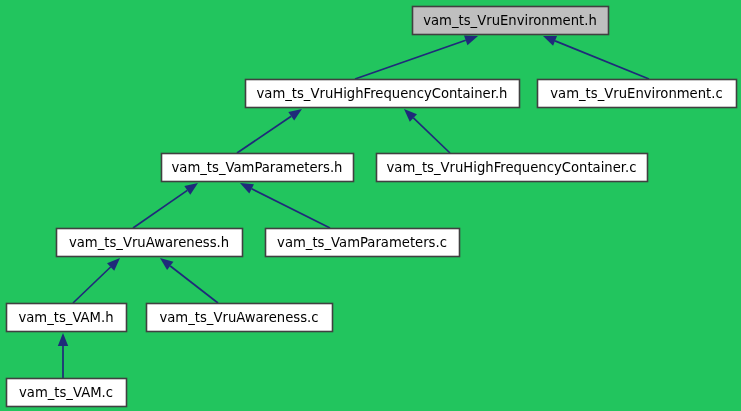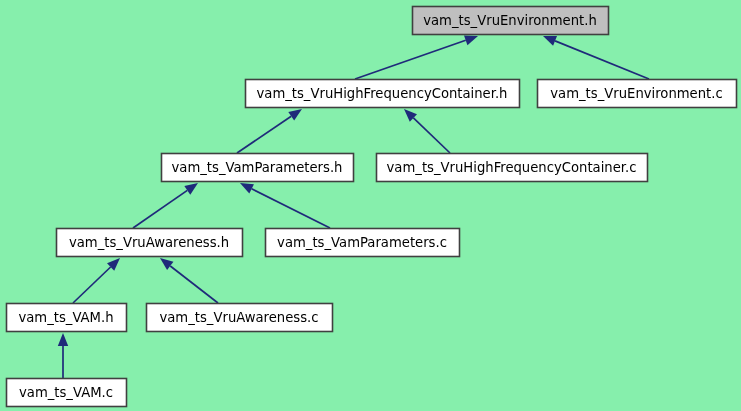--- a/index.html
+++ b/index.html
@@ -7,21 +7,21 @@
     padding: 0;
     background: #ffffff;
   }
   body {
     font-family: "DejaVu Sans", sans-serif;
   }
   #graph-root {
     position: relative;
     width: 741px;
     height: 411px;
-    background: #86efac;
+    background: #22c55e;
     overflow: hidden;
   }
   svg#graph-svg {
     position: absolute;
     left: 0;
     top: 0;
     width: 741px;
     height: 411px;
   }
   .node-box {

